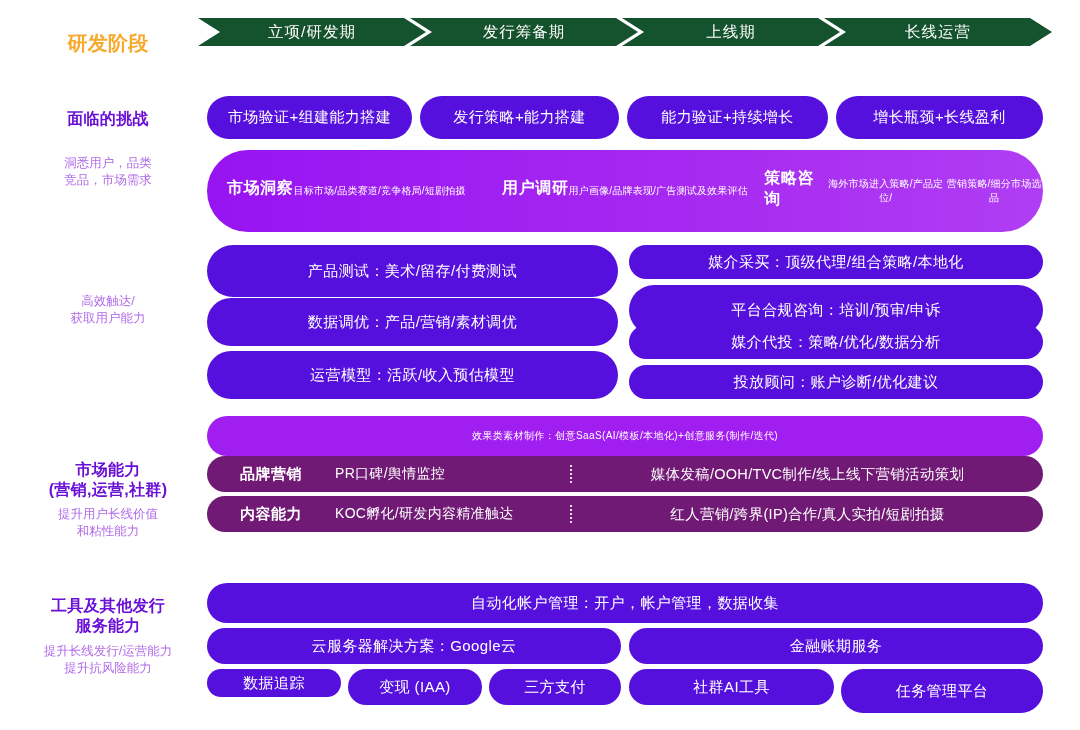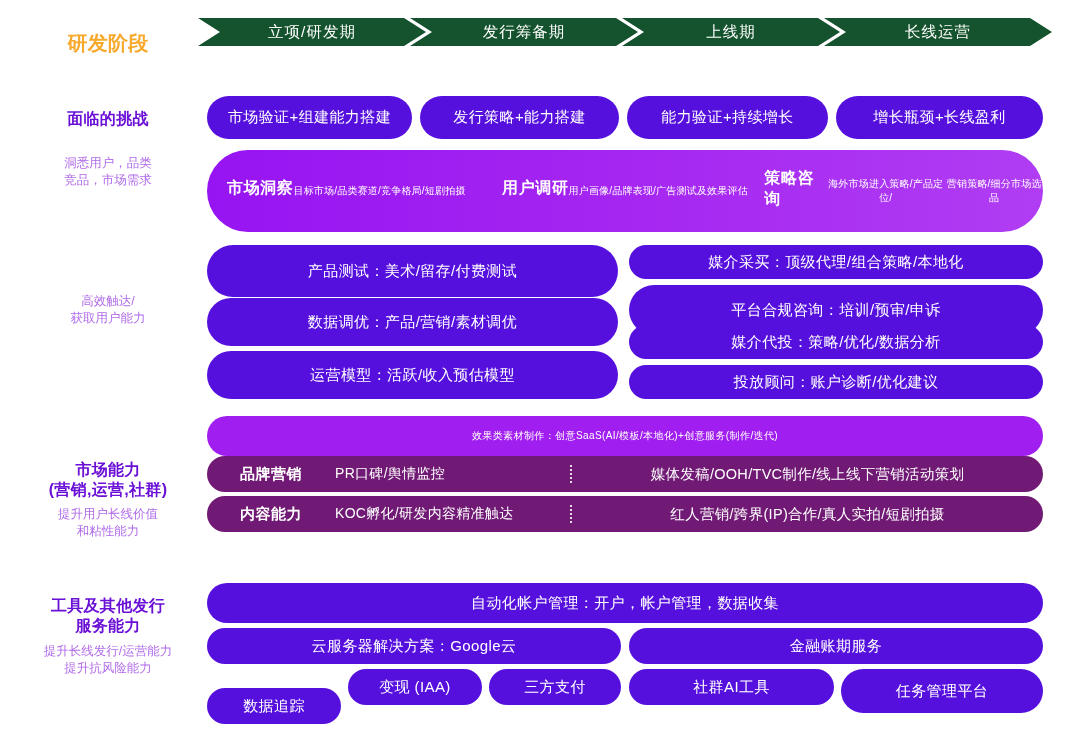--- a/index.html
+++ b/index.html
@@ -182,21 +182,21 @@
     <span>自动化帐户管理：开户，帐户管理，数据收集</span>
   </div>
 
   <div class="pill deep" style="left:207px;top:628px;width:414px;height:36px;">
     <span>云服务器解决方案：Google云</span>
   </div>
   <div class="pill deep" style="left:629px;top:628px;width:414px;height:36px;">
     <span>金融账期服务</span>
   </div>
 
-  <div class="pill deep" style="left:207px;top:669px;width:134px;height:36px;margin-top:19px;">
+  <div class="pill deep" style="left:207px;top:669px;width:134px;height:28px;">
     <span>数据追踪</span>
   </div>
   <div class="pill deep" style="left:348px;top:669px;width:134px;height:36px;">
     <span>变现 (IAA)</span>
   </div>
   <div class="pill deep" style="left:489px;top:669px;width:132px;height:36px;">
     <span>三方支付</span>
   </div>
   <div class="pill deep" style="left:629px;top:669px;width:205px;height:36px;">
     <span>社群AI工具</span>

